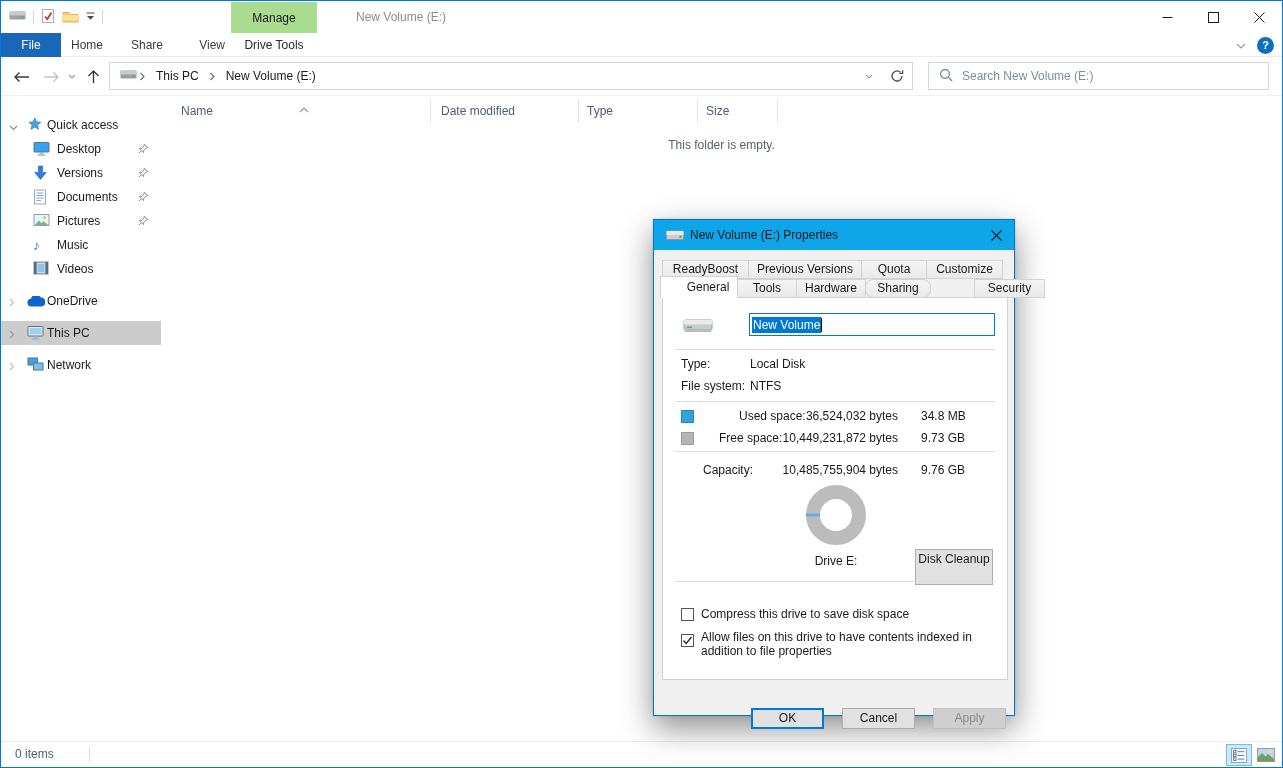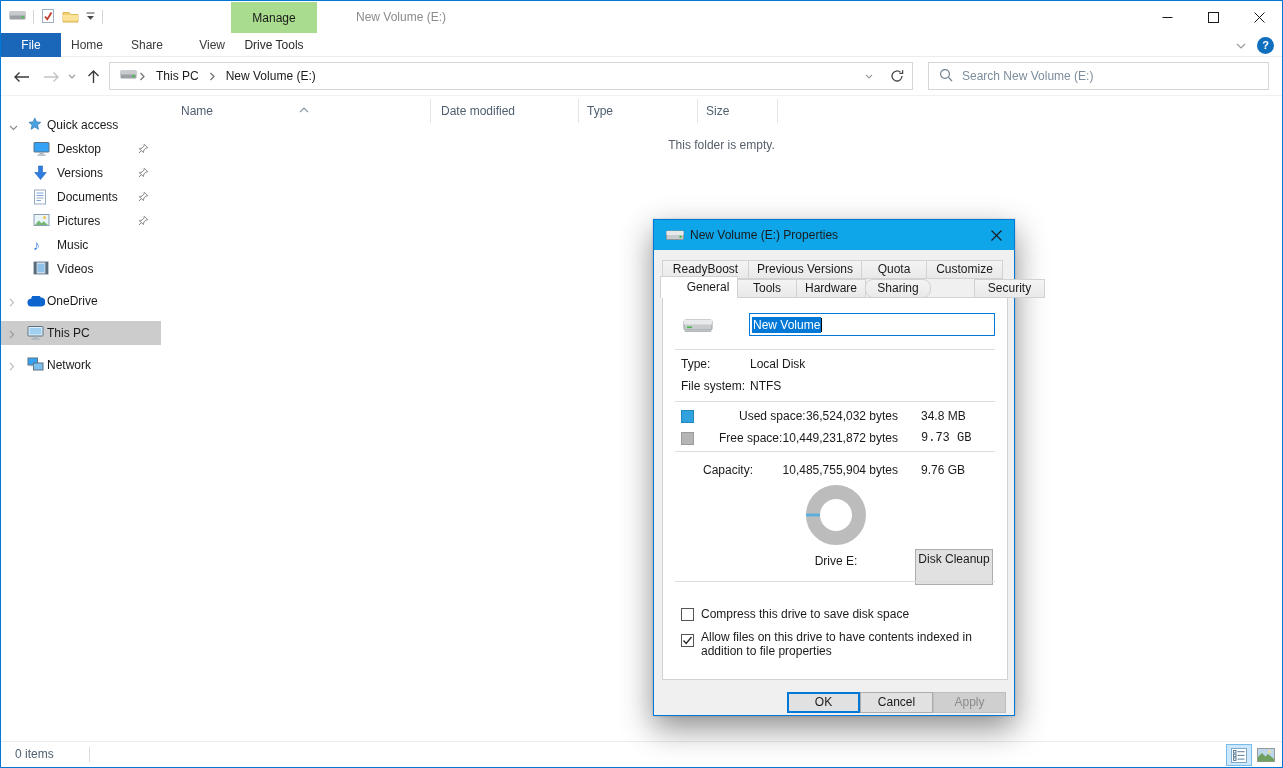--- a/index.html
+++ b/index.html
@@ -100,21 +100,21 @@
   .caret-line { width:1px; height:14px; background:#000; }
 
   .donut { position:absolute; left:141px; top:185px; }
   .drive-label { position:absolute; left:0; top:256px; width:346px; text-align:center; }
   .cleanup-btn { position:absolute; left:252px; top:251px; width:78px; height:36px; background:#e1e1e1; border:1px solid #adadad; text-align:center; line-height:19px; }
 
   .cb-box { position:absolute; left:18px; width:13px; height:13px; border:1px solid #555; background:#fff; }
   .cb-lbl { position:absolute; left:38px; line-height:13px; }
   .cb-lbl.wrap { width:298px; line-height:13.5px; }
 
-  .dlg-buttons { position:absolute; top:472px; right:8px; display:flex; gap:0; }
+  .dlg-buttons { position:absolute; top:488px; right:8px; display:flex; gap:18px; }
   .btn { width:73px; height:21px; background:#e1e1e1; border:1px solid #adadad; text-align:center; line-height:19px; font-size:12px; color:#1a1a1a; }
   .btn.focus { border:2px solid #0078d7; line-height:16px; }
   .btn.disabled { background:#cfcfcf; border:1px solid #bfbfbf; color:#8b8b8b; }
 </style>
 </head>
 <body>
 
 <div class="window">
 
   <div class="titlebar">
@@ -496,21 +496,21 @@
       <div class="hr" style="top:103px;"></div>
 
       <span class="swatch used" style="top:112px;"></span>
       <span class="pg-lbl" style="left:40px;top:111px;margin-left:36px;">Used space:</span>
       <span class="bytes" style="top:111px;">36,524,032 bytes</span>
       <span class="hsize" style="top:111px;">34.8 MB</span>
 
       <span class="swatch free" style="top:134px;"></span>
       <span class="pg-lbl" style="left:40px;top:133px;margin-left:16px;">Free space:</span>
       <span class="bytes" style="top:133px;">10,449,231,872 bytes</span>
-      <span class="hsize" style="top:133px;font-family:Liberation Mono, monospace;">9.73 GB</span>
+      <span class="hsize" style="top:133px;">9.73 GB</span>
 
       <div class="hr" style="top:153px;"></div>
 
       <span class="pg-lbl" style="left:40px;top:165px;">Capacity:</span>
       <span class="bytes" style="top:165px;">10,485,755,904 bytes</span>
       <span class="hsize" style="top:165px;">9.76 GB</span>
 
       <span class="donut">
         <svg width="64" height="64" viewBox="0 0 64 64">
             <circle cx="32" cy="32" r="23" fill="none" stroke="#bcbcbc" stroke-width="14"></circle>

